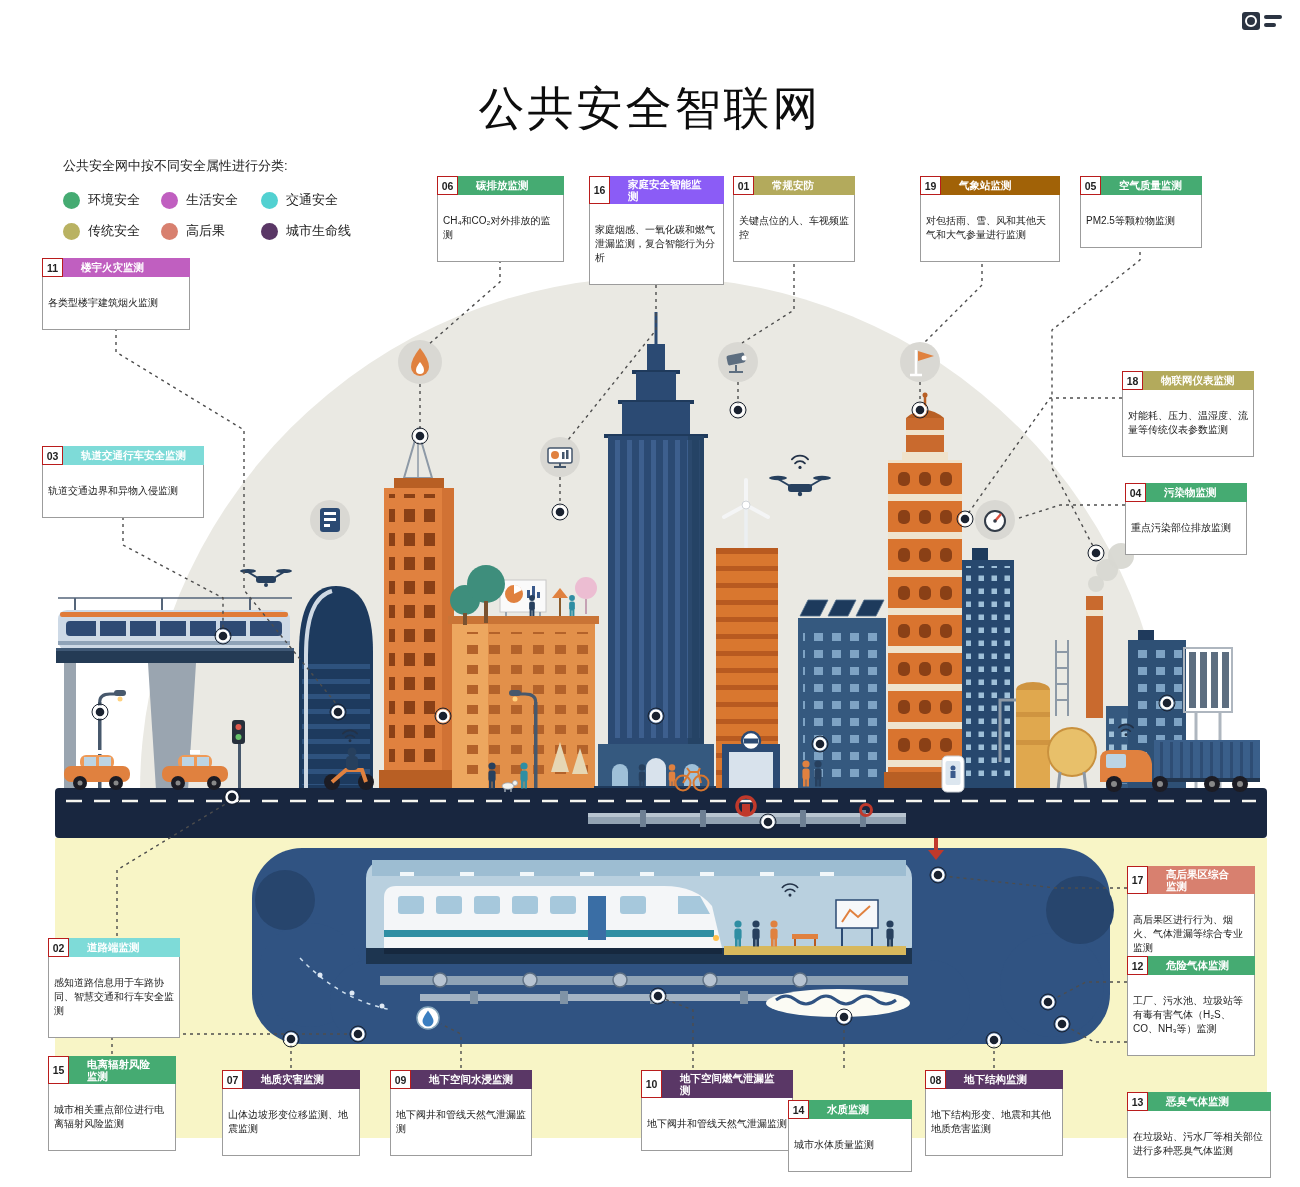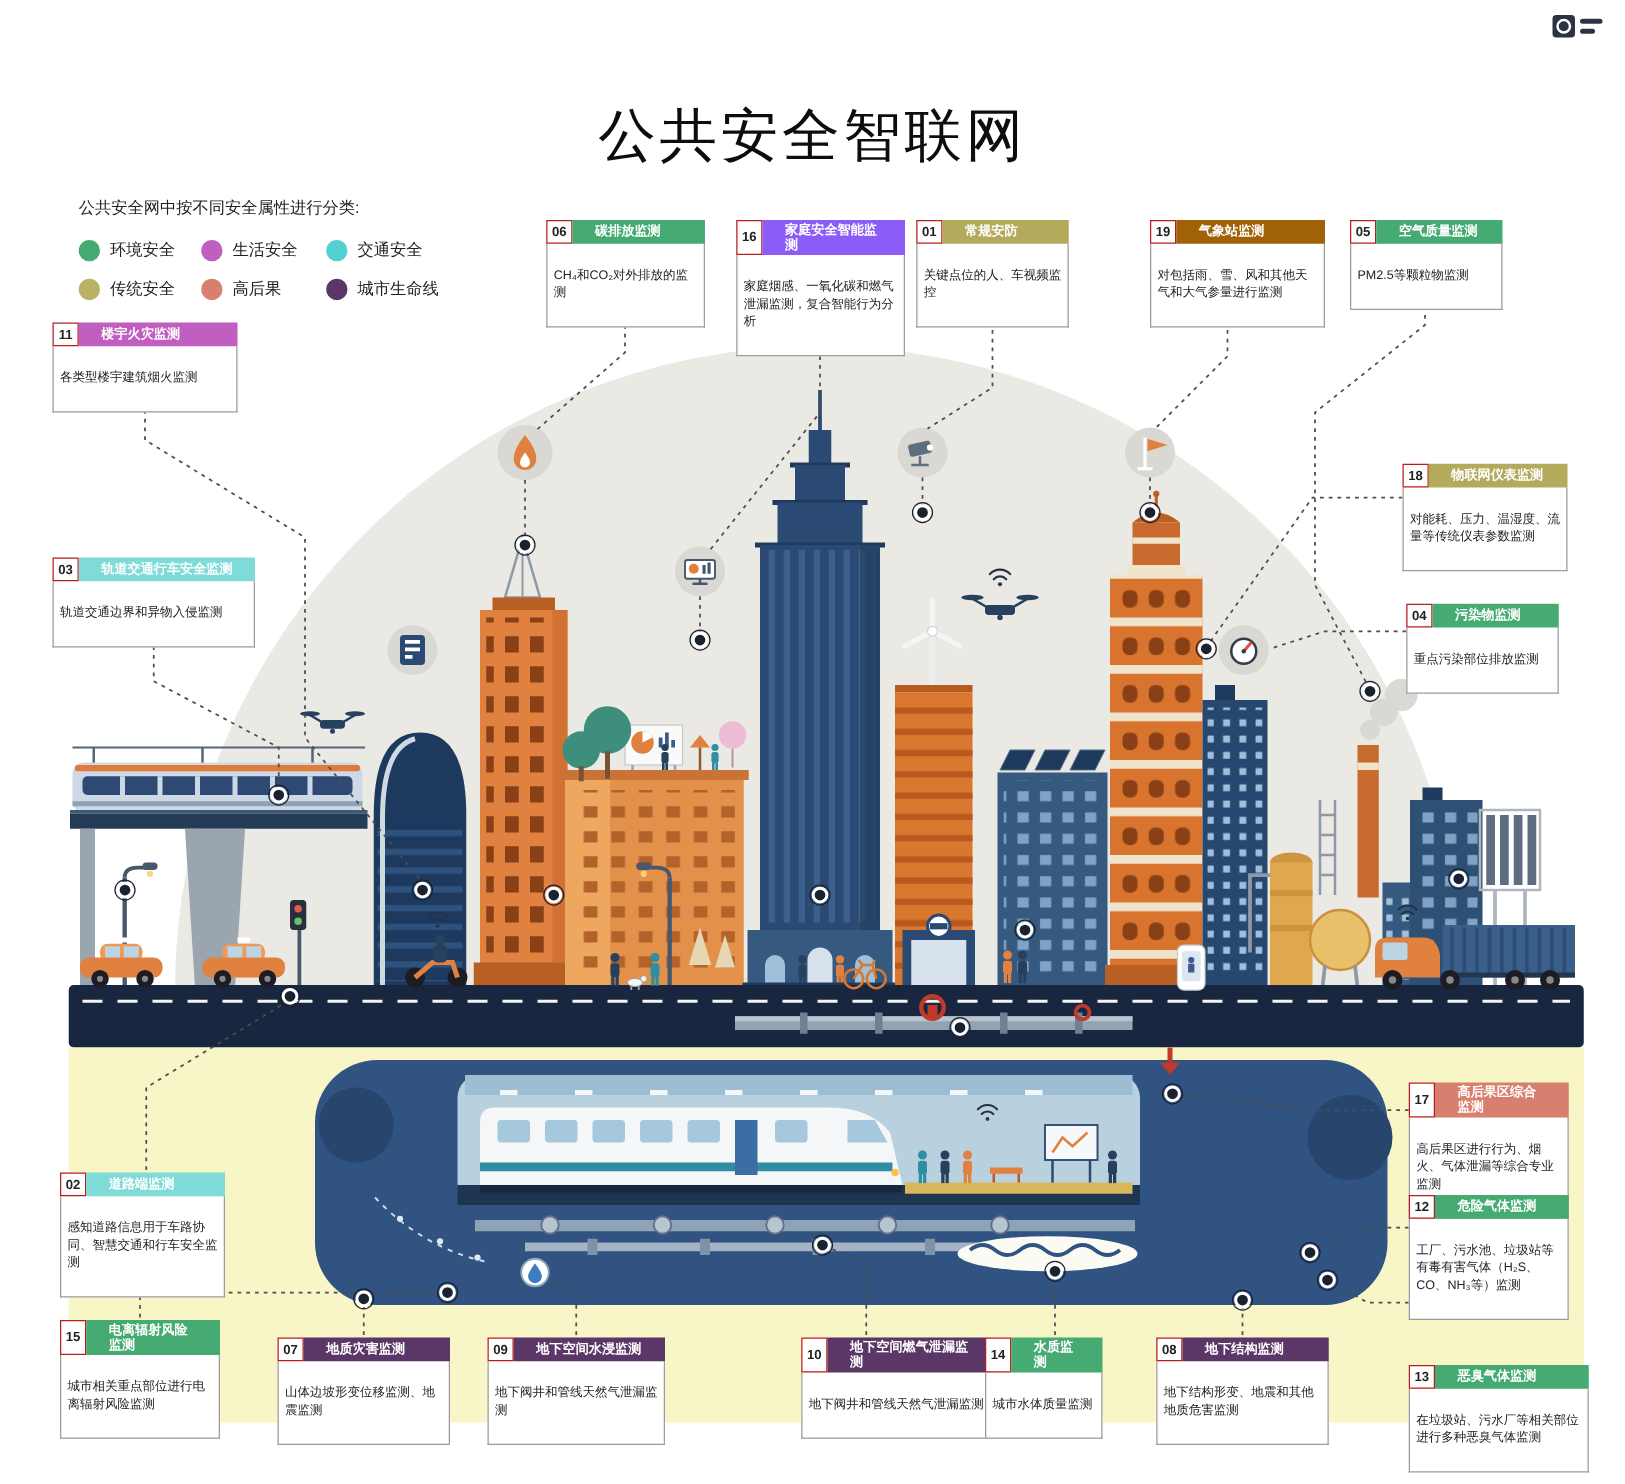--- a/index.html
+++ b/index.html
@@ -746,21 +746,21 @@
 </div>
 
 <div class="callout" style="left:641px;top:1070px;width:152px">
   <div class="co-head">
     <span class="co-num">10</span>
     <span class="co-title" style="background: rgb(90, 55, 102);">地下空间燃气泄漏监测</span>
   </div>
   <div class="co-body">地下阀井和管线天然气泄漏监测</div>
 </div>
 
-<div class="callout" style="left:788px;top:1070px;width:94px">
+<div class="callout" style="left:788px;top:1100px;width:124px">
   <div class="co-head">
     <span class="co-num">14</span>
     <span class="co-title" style="background: rgb(69, 171, 114);">水质监测</span>
   </div>
   <div class="co-body">城市水体质量监测</div>
 </div>
 
 <div class="callout" style="left:925px;top:1070px;width:138px">
   <div class="co-head">
     <span class="co-num">08</span>

